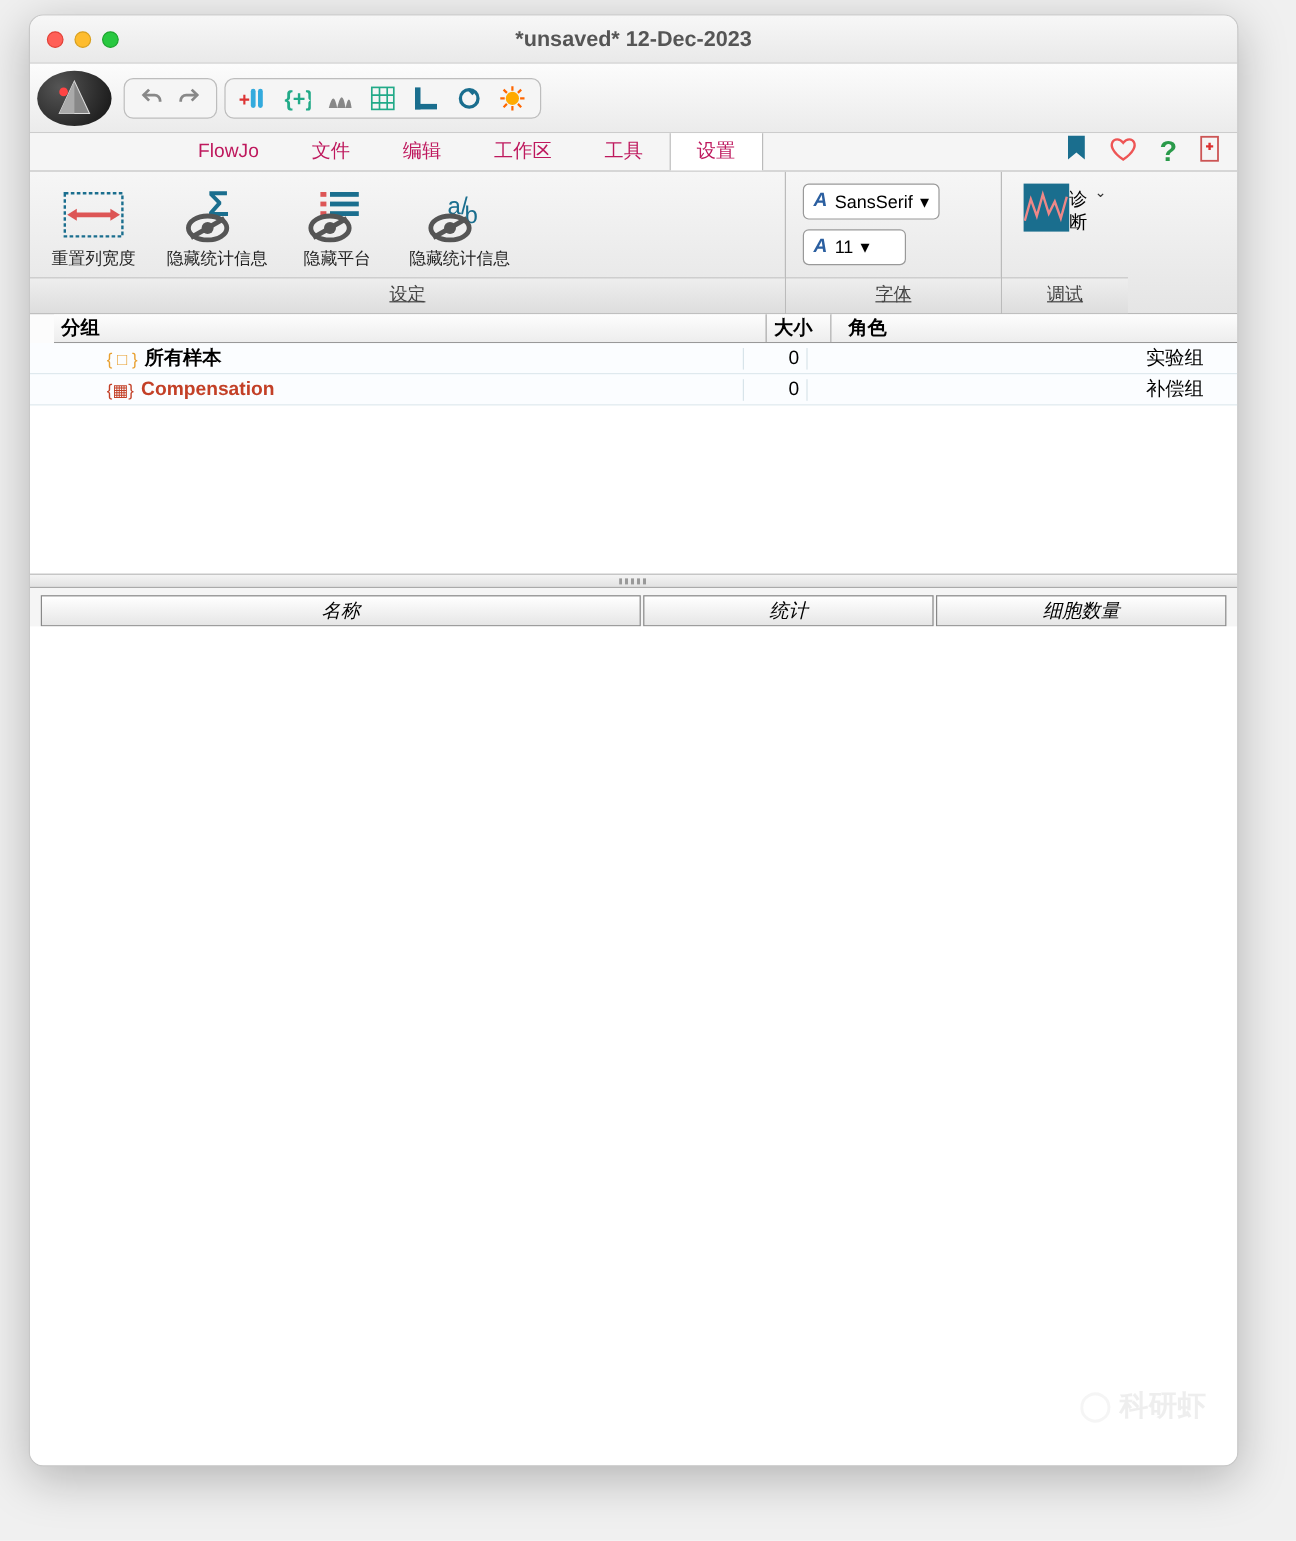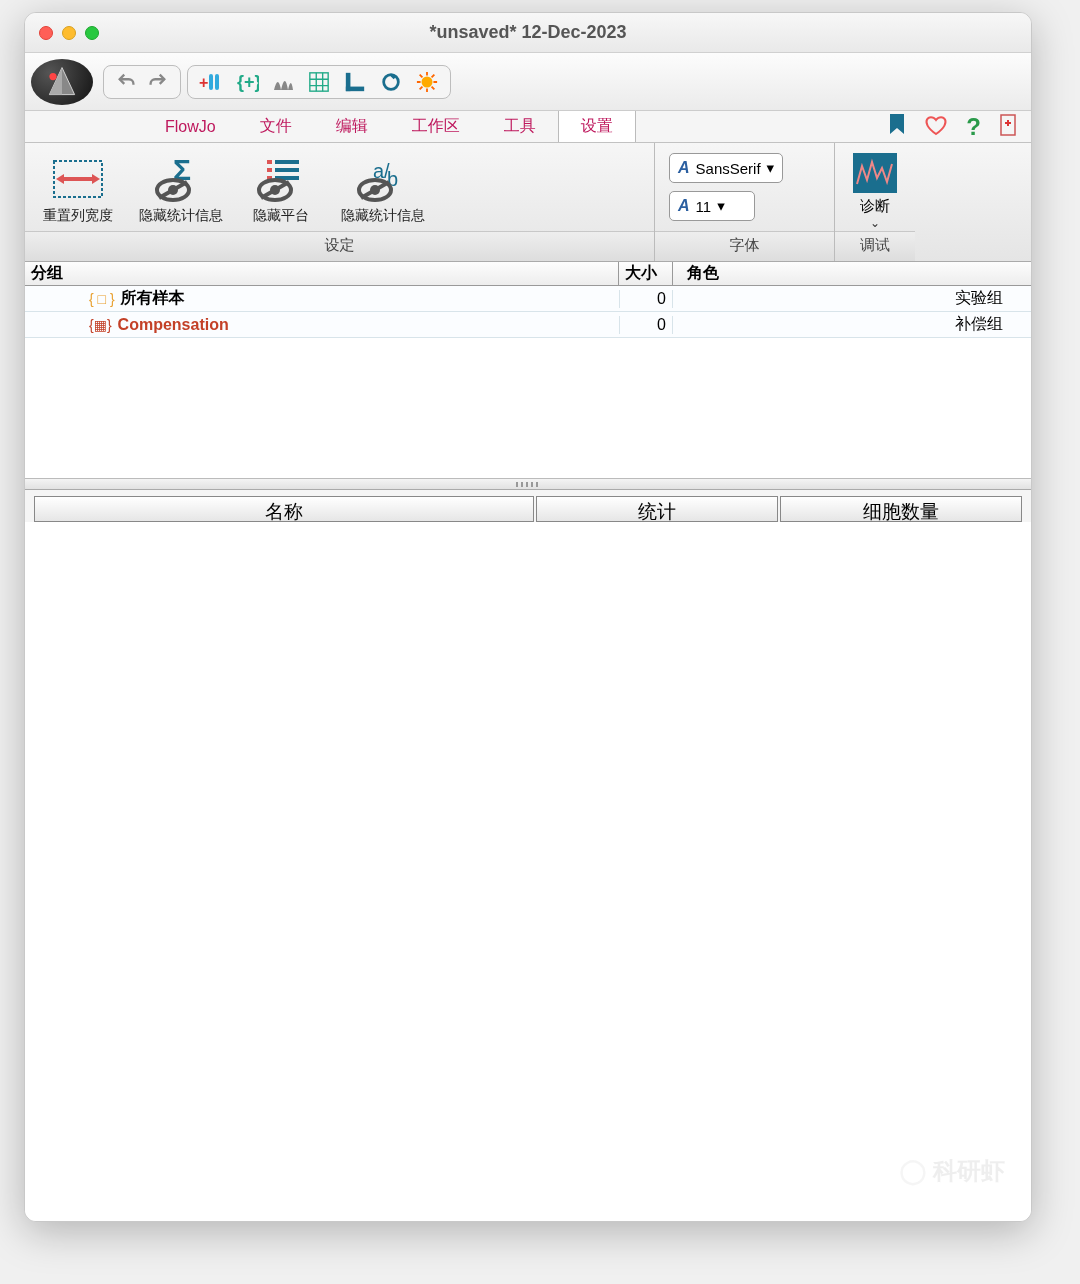--- a/index.html
+++ b/index.html
@@ -17,41 +17,41 @@
 .logo svg { width: 36px; height: 36px; }
 .qgroup { display: flex; align-items: center; background: #f5f5f5; border: 1px solid #bdbdbd; border-radius: 8px; height: 34px; padding: 0 8px; margin-left: 6px; }
 .qbtn { width: 30px; height: 30px; display: flex; align-items: center; justify-content: center; cursor: pointer; color: #6a6a6a; }
 .menubar { height: 32px; background: #f5f5f5; display: flex; align-items: center; padding-left: 118px; border-bottom: 1px solid #c2c2c2; position: relative; }
 .mitem { padding: 0 22px; font-size: 16px; color: #be185d; height: 100%; display: flex; align-items: center; cursor: pointer; }
 .mitem.sel { background: #fff; border-left: 1px solid #bbb; border-right: 1px solid #bbb; }
 .ricons { position: absolute; right: 12px; display: flex; gap: 18px; align-items: center; }
 .ribbon { display: flex; background: linear-gradient(#f6f6f6,#e5e5e5); border-bottom: 1px solid #aaa; }
 .rgroup { border-right: 1px solid #bbb; display: flex; flex-direction: column; }
 .rgroup-body { flex: 1; display: flex; align-items: flex-start; padding: 8px 4px 0 4px; }
-.rgroup-label { text-align: center; font-size: 15px; color: #444; padding: 4px 0 6px 0; background: linear-gradient(#eee,#ddd); border-top: 1px solid #c8c8c8; }
+.rgroup-label { text-align: center; font-size: 15px; color: #444; padding: 4px 0 6px 0; background: linear-gradient(#eee,#ddd); border-top: 1px solid #c8c8c8; text-decoration: underline; }
 .rbtn { display: flex; flex-direction: column; align-items: center; width: 98px; cursor: pointer; padding: 4px 2px; }
 .rbtn .ricon { width: 58px; height: 48px; display: flex; align-items: center; justify-content: center; margin-bottom: 4px; }
 .rbtn .rlabel { font-size: 14px; color: #222; text-align: center; white-space: nowrap; }
 .fontgroup { padding: 10px 14px; display: flex; flex-direction: column; gap: 8px; }
 .fontsel { display: flex; align-items: center; background: #fff; border: 1px solid #999; border-radius: 5px; padding: 3px 8px; height: 30px; font-size: 15px; gap: 6px; }
 .fontsel .fa { color: #2b5fa0; font-style: italic; font-weight: bold; font-size: 16px; }
-.diagbtn { display: flex; flex-direction: column; align-items: center; padding: 10px 18px 0 18px; cursor: pointer; font-family: Liberation Serif, serif; }
+.diagbtn { display: flex; flex-direction: row; align-items: flex-start; padding: 10px 18px 0 18px; cursor: pointer; font-family: Liberation Serif, serif; }
 .diagbtn .rlabel { font-size: 15px; margin-top: 4px; }
 .table-host { background: #fcfcfc; }
-.thead { display: flex; height: 24px; border-bottom: 1px solid #999; }
+.thead { display: flex; height: 24px; border-bottom: 1px solid #999; margin-left: 20px; }
 .th { font-size: 16px; font-weight: bold; padding: 2px 6px; background: linear-gradient(#fdfdfd,#ededed); border-right: 1px solid #999; display: flex; align-items: center; }
 .trow { display: flex; height: 26px; align-items: center; border-bottom: 1px solid #d8e4ea; background: #fbfdff; }
 .tcell { font-size: 16px; padding: 0 6px; }
 .cell-name { flex: 0 0 594px; display: flex; align-items: center; gap: 6px; padding-left: 64px; }
 .cell-size { flex: 0 0 54px; text-align: right; border-left: 1px solid #d8e4ea; border-right: 1px solid #d8e4ea; }
 .cell-role { flex: 1; text-align: right; padding-right: 28px; }
 .grip { height: 12px; background: linear-gradient(#f4f4f4,#e2e2e2); border-top: 1px solid #bbb; border-bottom: 1px solid #aaa; position: relative; }
 .grip::after { content:""; position:absolute; left:50%; top:3px; width:24px; height:5px; transform:translateX(-50%); background: repeating-linear-gradient(90deg,#999,#999 2px,transparent 2px,transparent 5px); }
 .thead2 { display: flex; height: 26px; margin: 6px 8px 0 8px; }
-.th2 { flex: 1; background: linear-gradient(#fff,#e6e6e6); border: 1px solid #888; text-align: center; font-size: 19px; padding-top: 2px; margin: 0 1px; }
+.th2 { flex: 1; background: linear-gradient(#fff,#e6e6e6); border: 1px solid #888; text-align: center; font-size: 16px; padding-top: 2px; margin: 0 1px; font-style: italic; }
 .bottom-empty { flex: 1; background: #fff; }
 .watermark { position: absolute; right: 50px; bottom: 110px; text-align: center; }
 .watermark .big { color: #1878f2; font-size: 46px; font-weight: bold; }
 .watermark .small { color: #ff7b1a; font-size: 12px; }
 .wm2 { position: absolute; right: 26px; bottom: 34px; color: #e8e8e8; font-size: 24px; font-weight: bold; opacity: 0.7; }
 </style>
 </head>
 <body>
 
 <div class="window">

